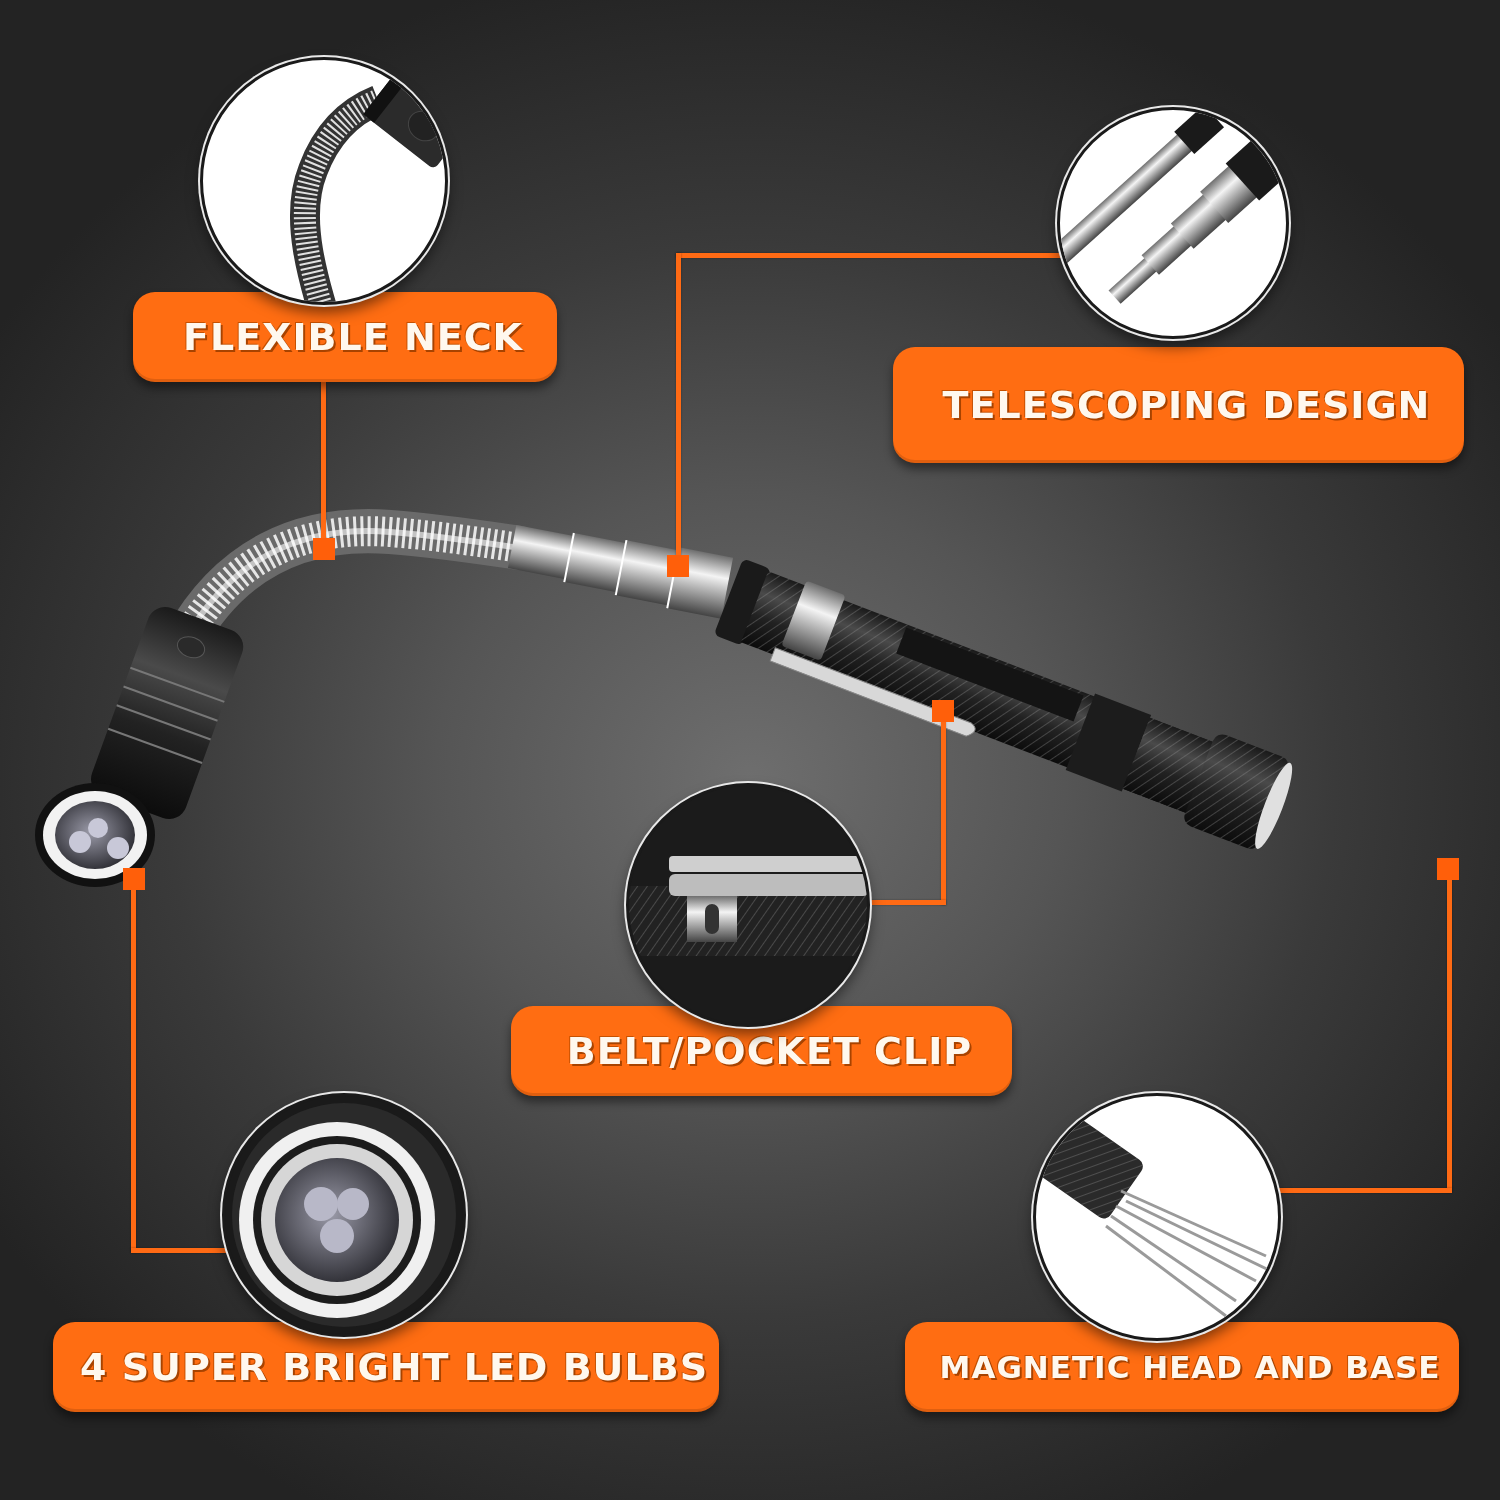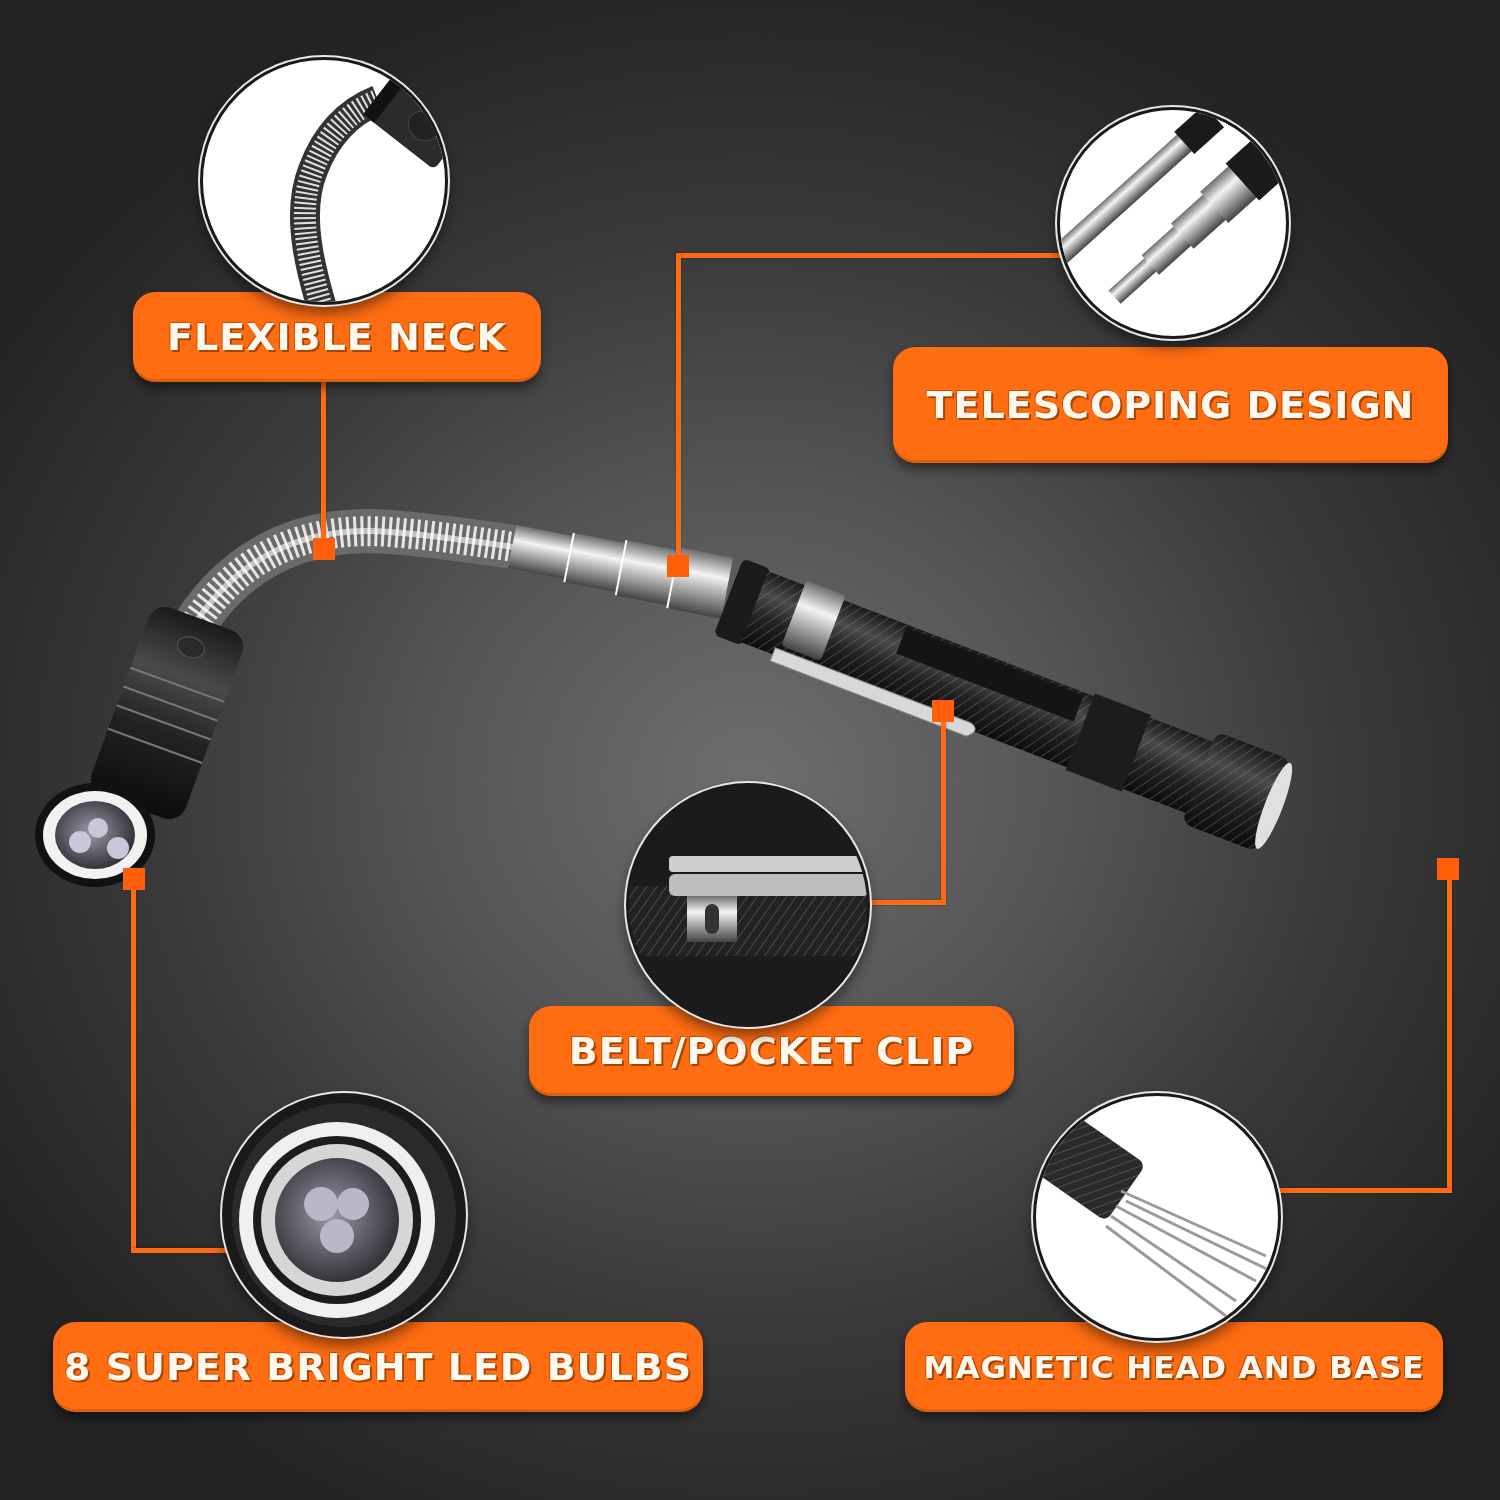--- a/index.html
+++ b/index.html
@@ -8,21 +8,21 @@
     background: radial-gradient(ellipse 60% 55% at 50% 52%, #6e6e6e 0%, #555555 35%, #3a3a3a 65%, #232323 100%);
     font-family: "DejaVu Sans", sans-serif;
   }
   .stage { position: absolute; inset: 0; }
   .label {
     position: absolute; display: flex; align-items: center; justify-content: center;
     background: #ff6d12; border-radius: 22px; color: #fff8ee;
     font-family: "DejaVu Sans", sans-serif; font-weight: bold; letter-spacing: 1px;
     text-shadow: 2px 2px 0 #a84300, -1px -1px 0 #c65000;
     box-shadow: 0 6px 10px rgba(0,0,0,0.45), inset 0 -3px 0 rgba(0,0,0,0.12);
-    white-space: nowrap; z-index: 3;
+    white-space: nowrap; z-index: 3; padding-left: 16px;
   }
   .circle {
     position: absolute; border-radius: 50%; background: #ffffff; overflow: hidden;
     border: 3px solid #1a1a1a; box-shadow: 0 0 0 2px #e8e8e8, 0 8px 14px rgba(0,0,0,0.5); z-index: 4;
   }
   .circle.dark { background: #1b1b1b; }
   .line { position: absolute; background: #ff6a14; z-index: 2; box-shadow: 0 0 2px rgba(0,0,0,0.4); }
   .marker { position: absolute; width: 22px; height: 22px; background: #ff5f0a; z-index: 6; }
   svg { display: block; }
 </style>
@@ -183,19 +183,19 @@
         <line x1="90" y1="105" x2="235" y2="175"></line>
         <line x1="70" y1="130" x2="190" y2="220"></line>
       </g>
     </svg>
   </div>
 
   <div class="label" style="left:133px;top:292px;width:408px;height:90px;font-size:38px">FLEXIBLE NECK</div>
 
   <div class="label" style="left:893px;top:347px;width:555px;height:116px;font-size:38px">TELESCOPING DESIGN</div>
 
-  <div class="label" style="left:529px;top:1006px;width:485px;height:90px;font-size:38px">BELT/POCKET CLIP</div>
-
-  <div class="label" style="left:53px;top:1322px;width:650px;height:90px;font-size:38px">8 SUPER BRIGHT LED BULBS</div>
+  <div class="label" style="left:511px;top:1006px;width:485px;height:90px;font-size:38px">BELT/POCKET CLIP</div>
+
+  <div class="label" style="left:53px;top:1322px;width:650px;height:90px;font-size:38px">4 SUPER BRIGHT LED BULBS</div>
 
   <div class="label" style="left:905px;top:1322px;width:538px;height:90px;font-size:31px">MAGNETIC HEAD AND BASE</div>
 
 </div>
 
 </body></html>

